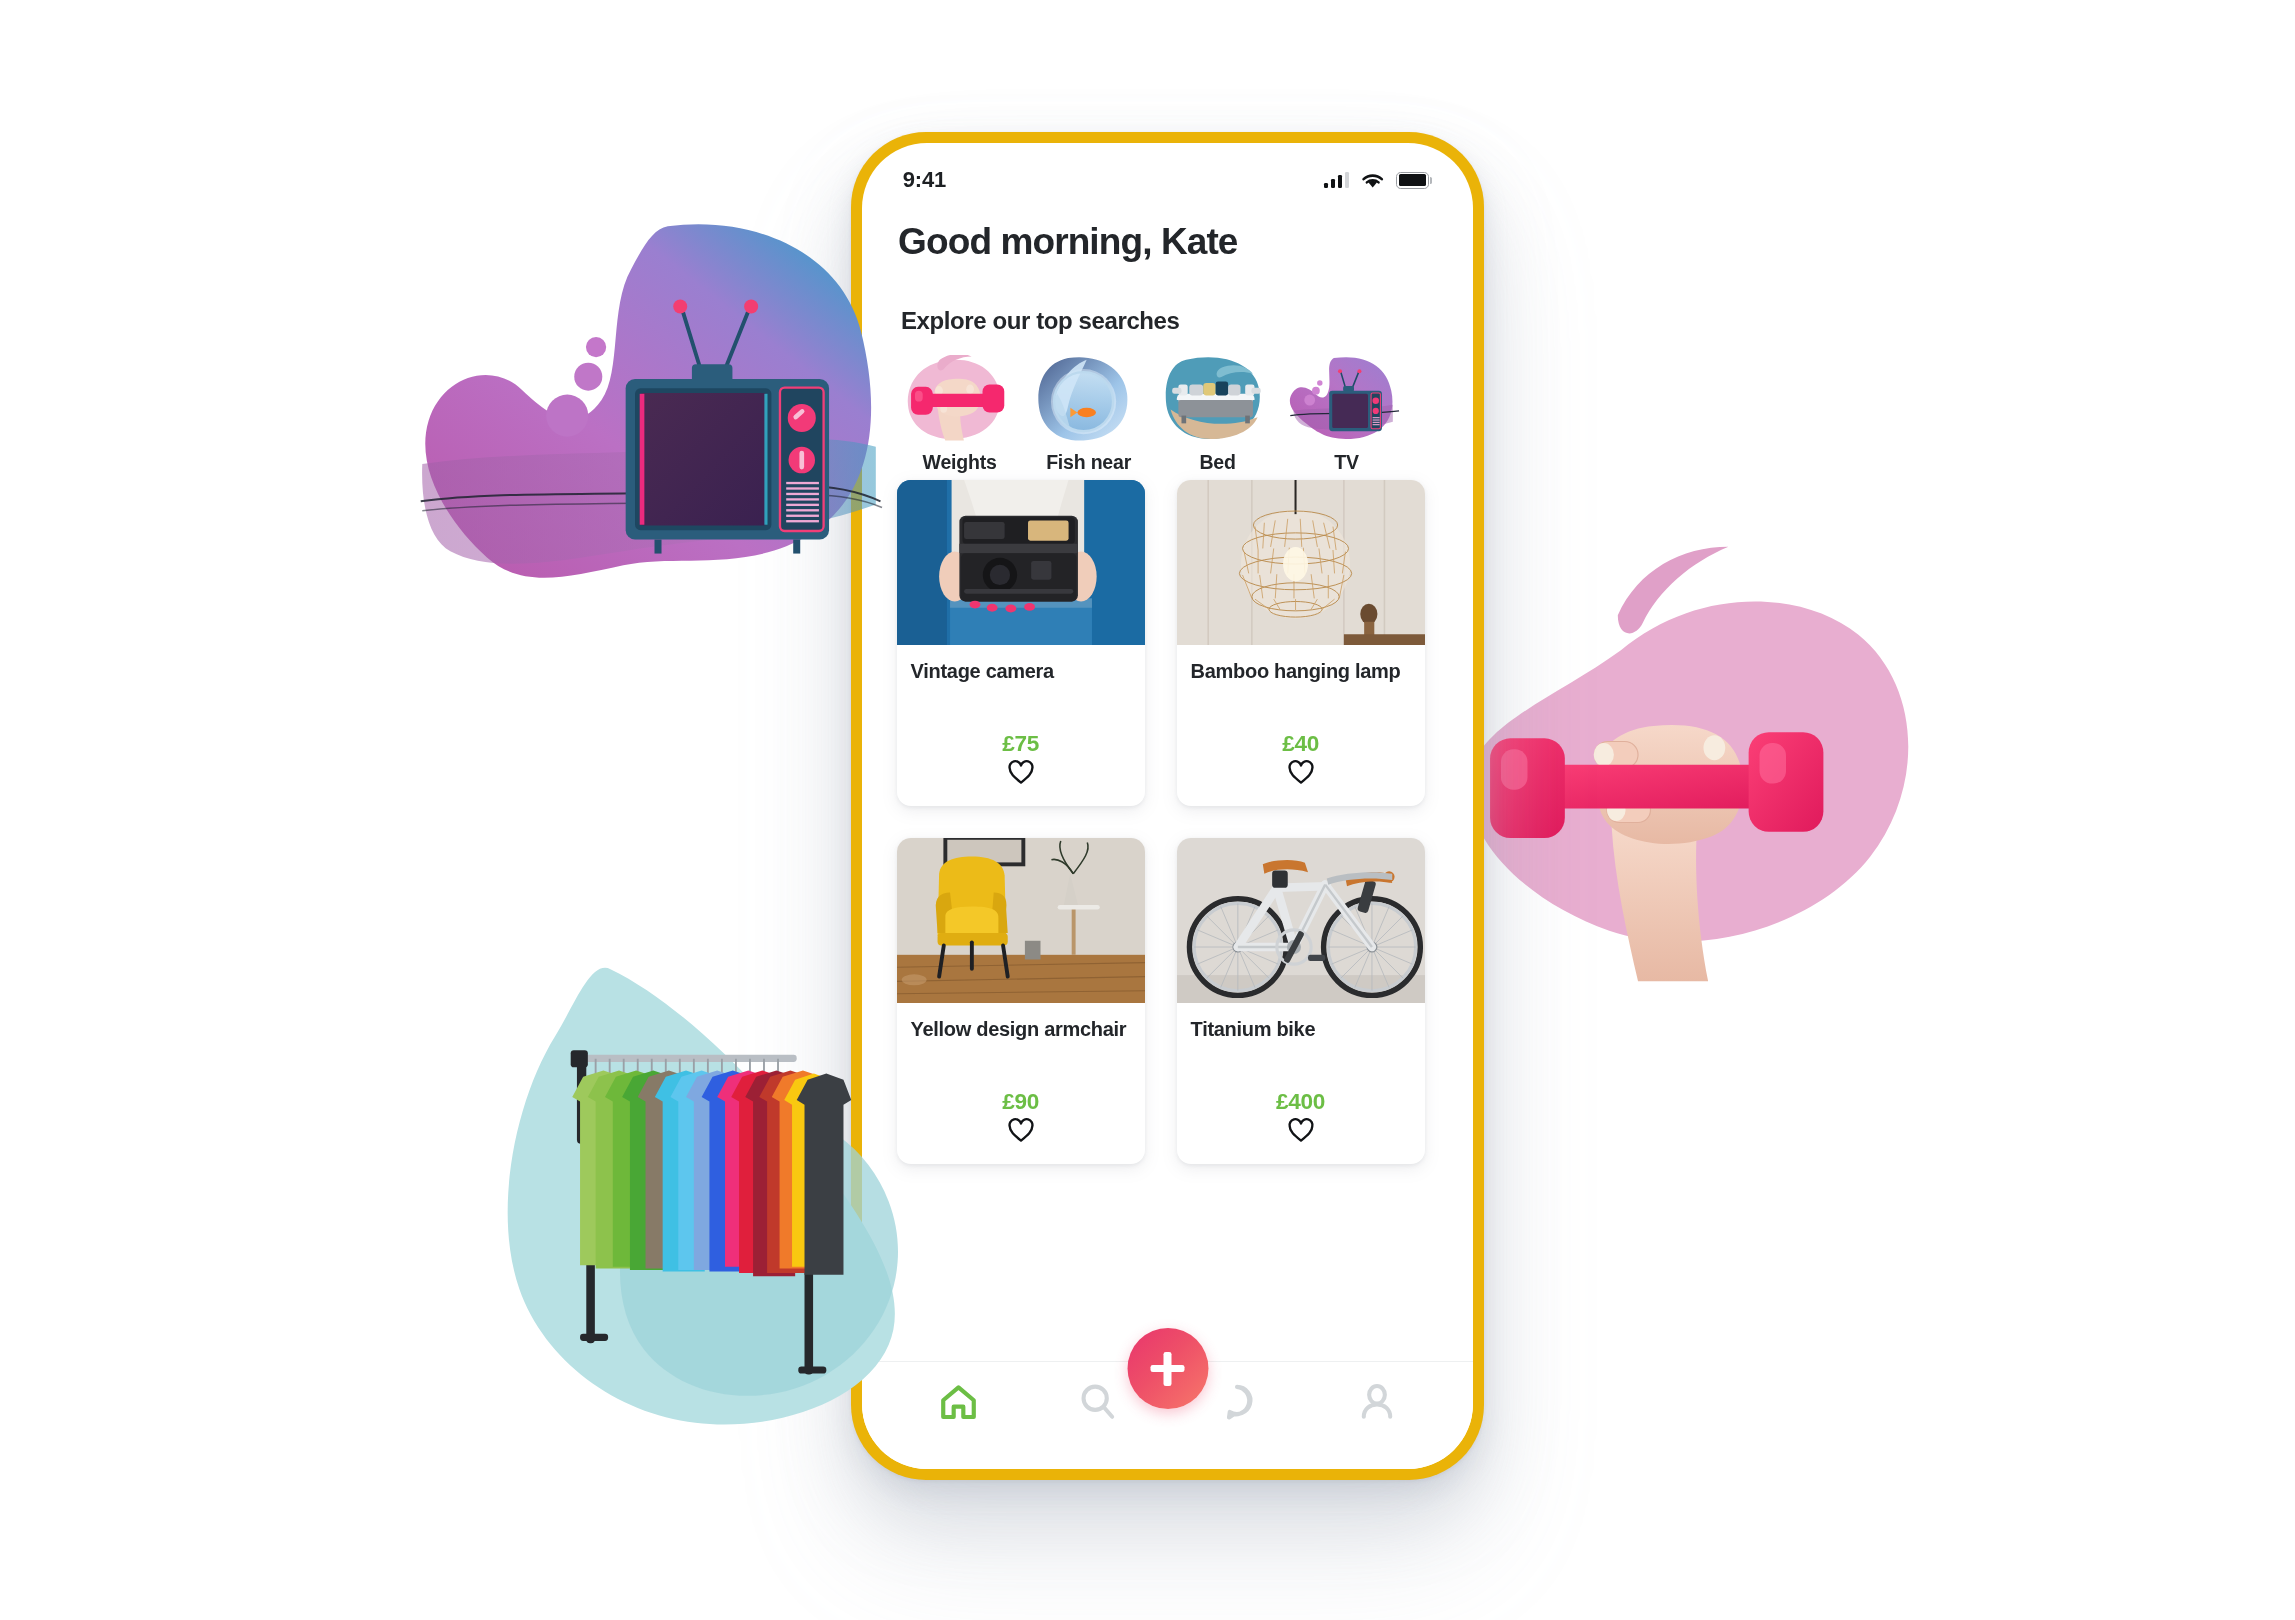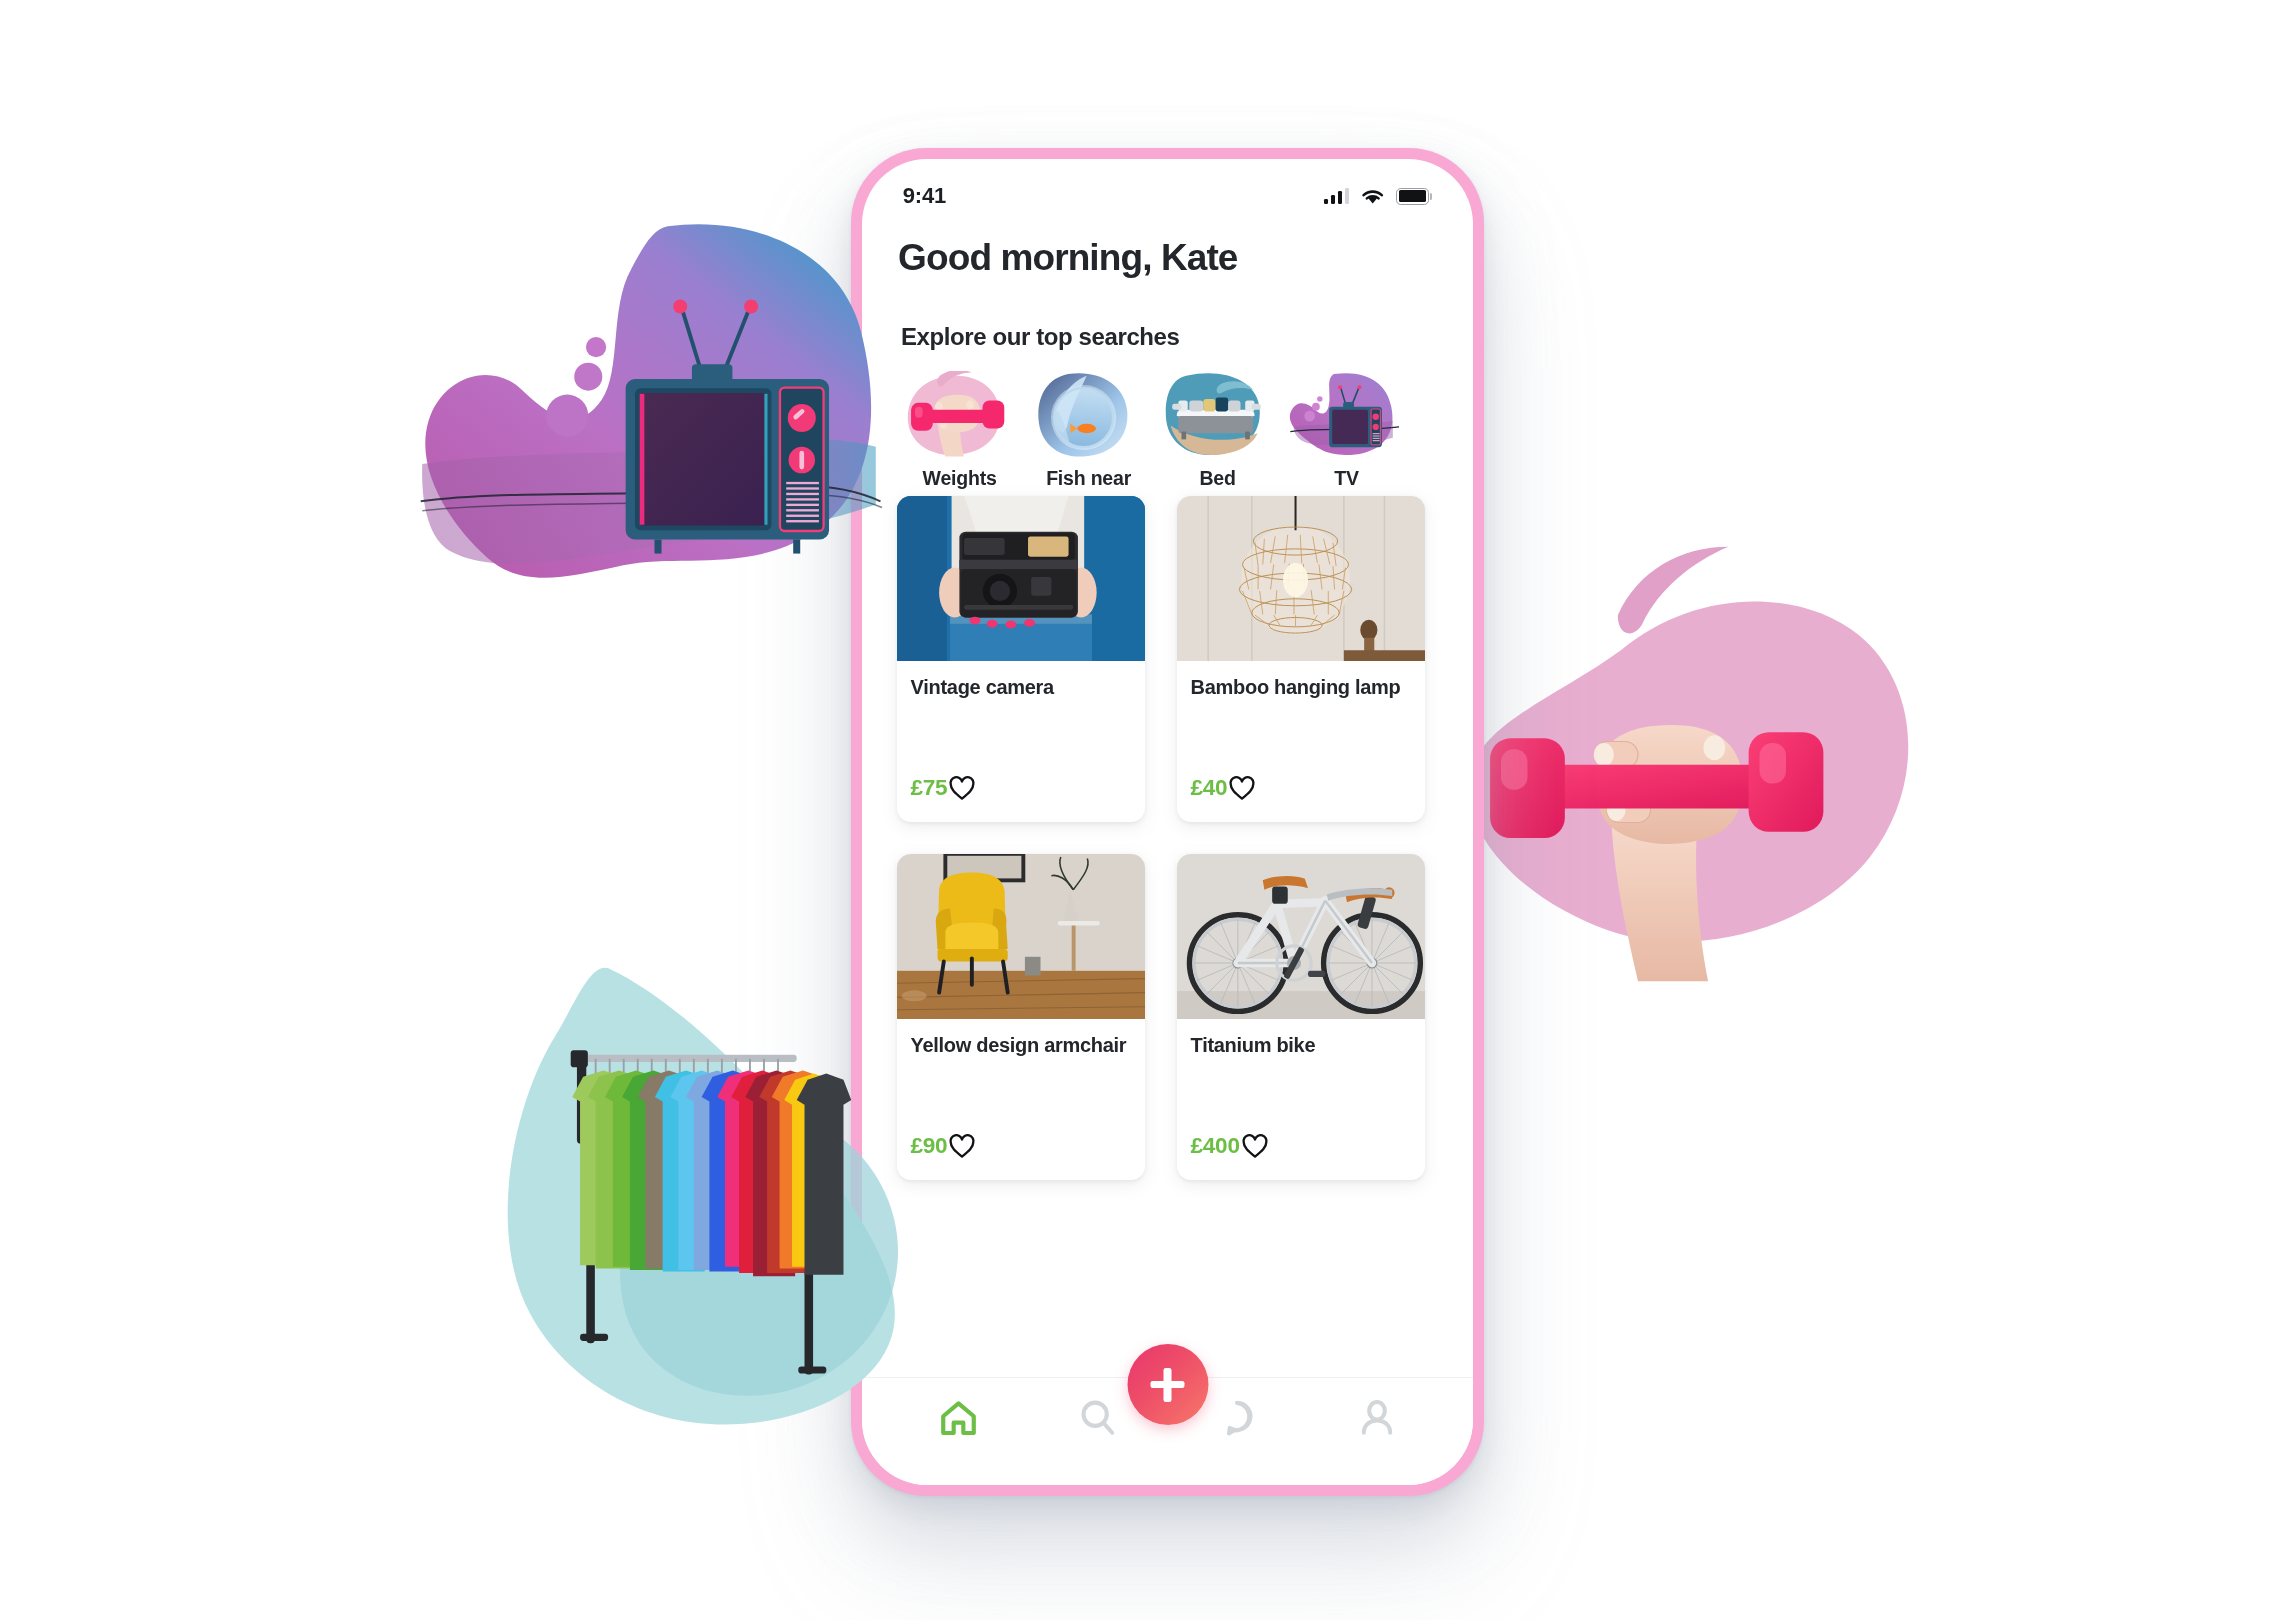--- a/index.html
+++ b/index.html
@@ -17,23 +17,23 @@
   
   #deco-tv { left: 405px; top: 199px; width: 499px; height: 413px; z-index: 5; }
   
   #deco-dumbbell { left: 1434px; top: 514px; width: 514px; height: 483px; z-index: 2; }
   
   #deco-clothes { left: 499px; top: 955px; width: 491px; height: 499px; z-index: 5; }
 
   
   .phone {
     position: absolute;
-    left: 851px; top: 148px;
+    left: 851px; top: 132px;
     width: 633px; height: 1348px;
-    background: #f9a8d4;
+    background: #eab308;
     border-radius: 75px;
     z-index: 4;
     box-shadow:
       0 1.6px 3.1px rgba(170,175,185,.22),
       0 11px 23.4px rgba(160,167,180,.22),
       0 36px 70px rgba(150,158,175,.26),
       0 70px 117px rgba(150,158,175,.18);
   }
   .phone-screen {
     position: absolute;
@@ -117,22 +117,23 @@
     overflow: hidden; position: relative;
     display: flex; flex-direction: column;
   }
   .ad-img { width: 100%; height: 165px; position: relative; overflow: hidden; flex: 0 0 auto; }
   .ad-body { flex: 1 1 auto; padding: 14px 14px 0 14px; }
   .ad-title {
     font-size: 20px; font-weight: bold; color: #23262a;
     line-height: 1.22; letter-spacing: -0.3px;
   }
   .ad-foot {
-    display: flex; align-items: center; justify-content: flex-start;
+    display: flex; align-items: center; justify-content: space-between;
     padding: 0 14px 18.7px 14px;
+    flex-direction: column;
   }
   .ad-price { font-size: 22.6px; font-weight: bold; color: #6cbe45; letter-spacing: -0.3px; }
   .heart { width: 30px; height: 30px; }
 
   
   .nav {
     position: absolute; left: 0; right: 0; bottom: 0;
     height: 108px; background: #fff;
     border-top: 1.2px solid #eef0f1;
     display: flex; align-items: center; justify-content: space-around;

